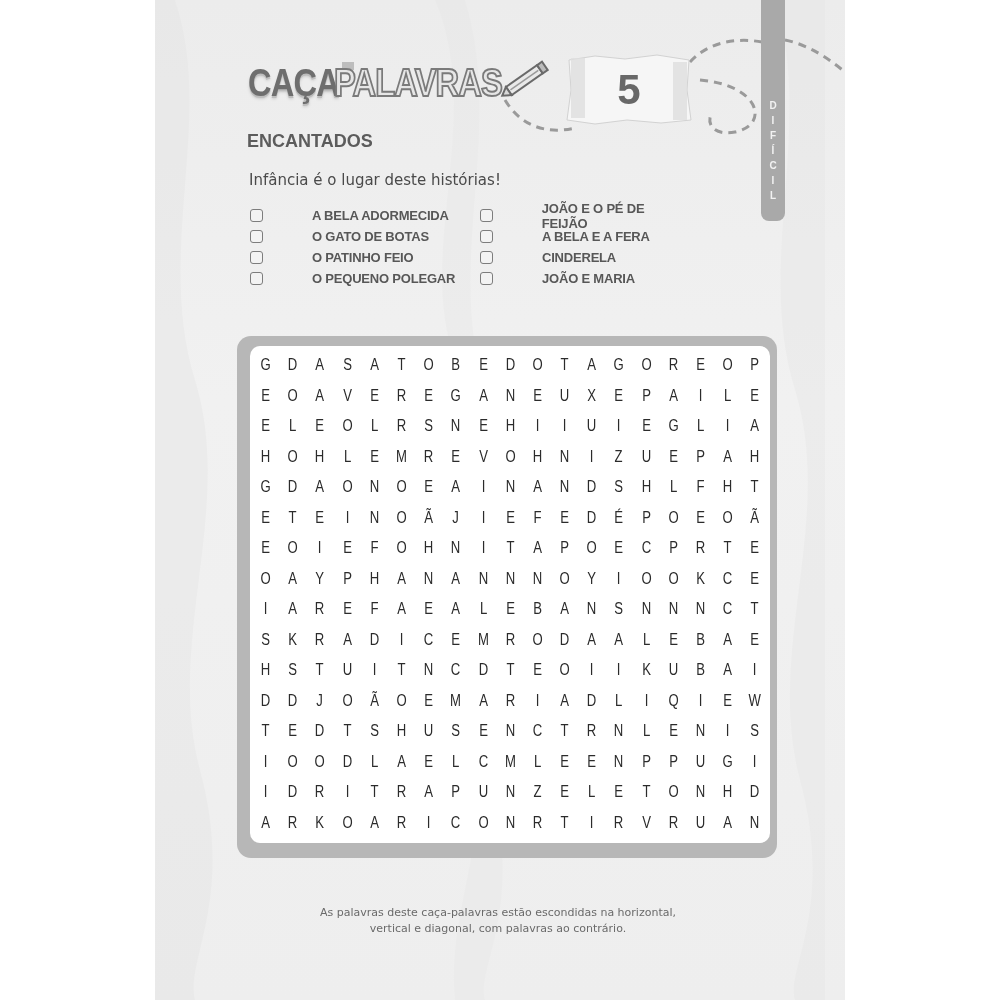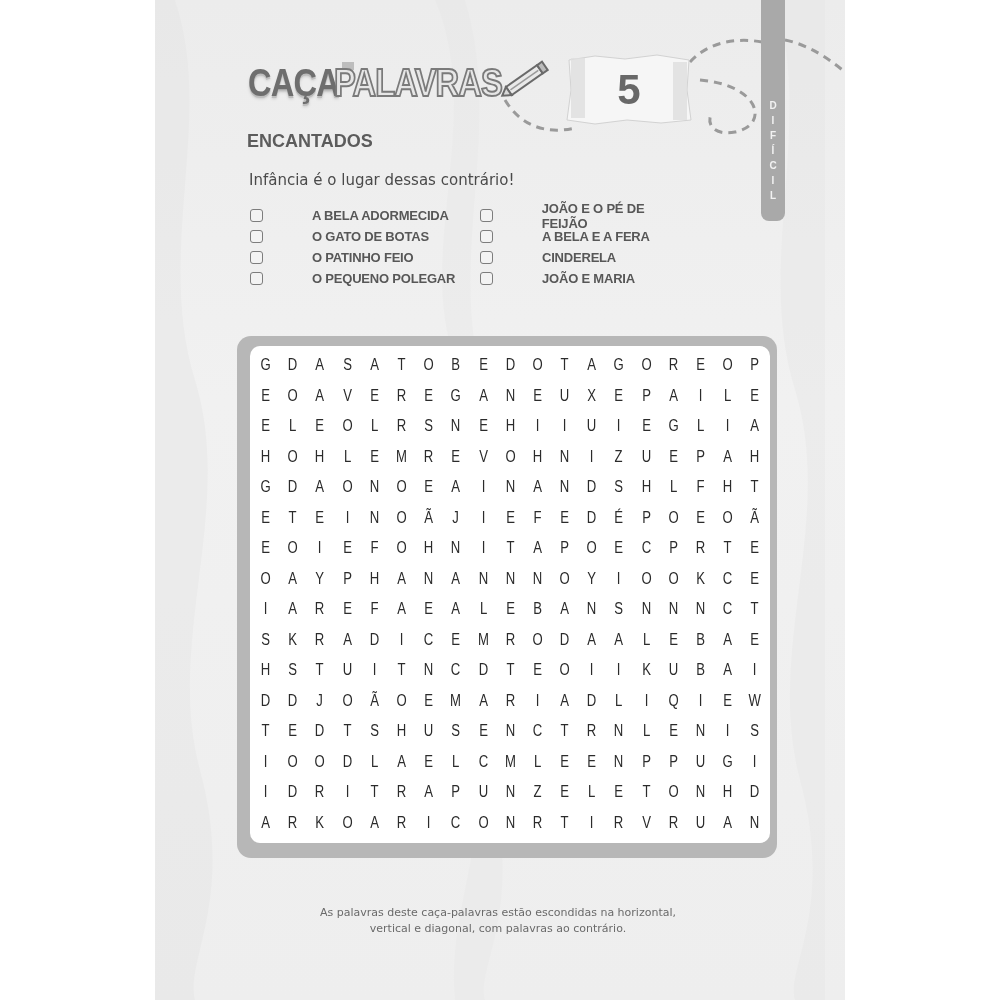--- a/index.html
+++ b/index.html
@@ -76,21 +76,21 @@
   <span class="level-letter">D</span>
   <span class="level-letter">I</span>
   <span class="level-letter">F</span>
   <span class="level-letter">Í</span>
   <span class="level-letter">C</span>
   <span class="level-letter">I</span>
   <span class="level-letter">L</span>
 </div>
 
 <div class="theme-title">ENCANTADOS</div>
-<div class="subtitle">Infância é o lugar dessas contrário!</div>
+<div class="subtitle">Infância é o lugar deste histórias!</div>
 
 <div class="word-list">
   <div class="word-item">
       <span class="checkbox"></span>
       <span class="word-label">A BELA ADORMECIDA</span>
     </div>
   <div class="word-item">
       <span class="checkbox"></span>
       <span class="word-label">JOÃO E O PÉ DE FEIJÃO</span>
     </div>

